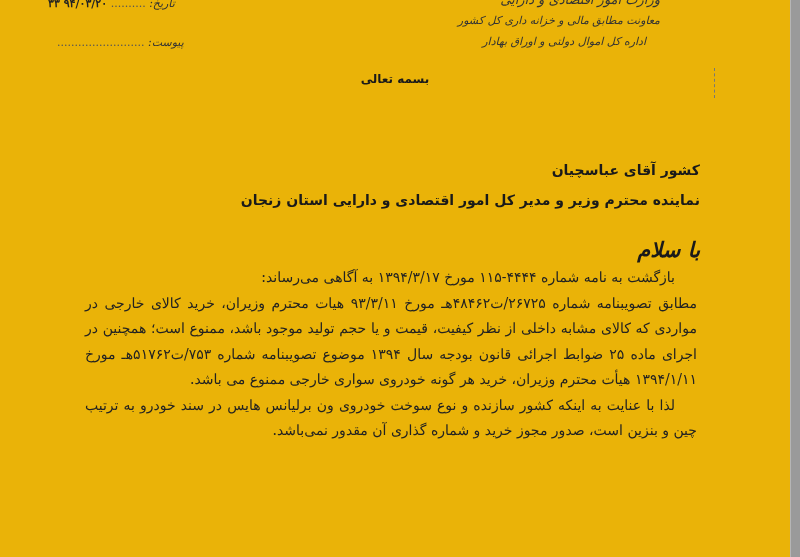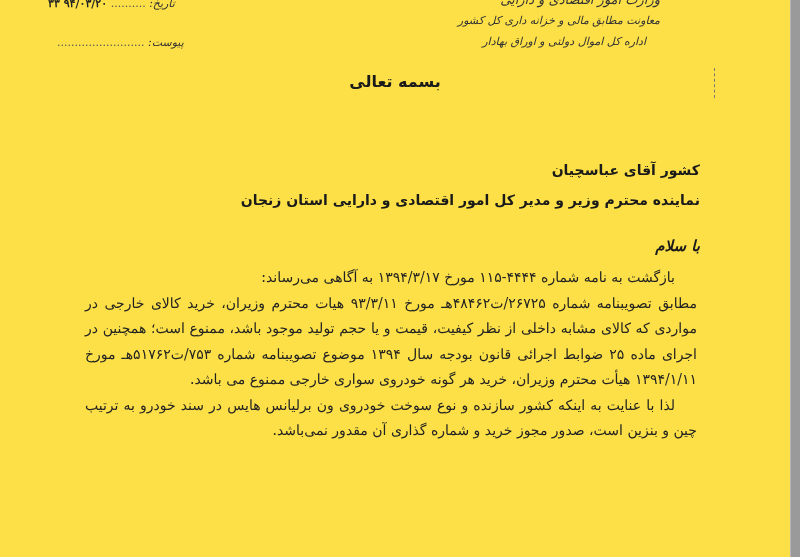--- a/index.html
+++ b/index.html
@@ -4,21 +4,21 @@
   <style>
     html, body { margin: 0; padding: 0; }
     body {
       width: 800px; height: 557px; overflow: hidden; position: relative;
       background: #fdfdfd;
       font-family: "DejaVu Sans", sans-serif;
       color: #1a1a1a;
     }
     .page {
       position: absolute; left: 0; top: 0; width: 790px; height: 557px;
-      background: #fde047;
+      background: #eab308;
     }
     .side-bar {
       position: absolute; left: 790px; top: 0; width: 10px; height: 557px;
       background: #9a9a9a;
       border-left: 1px solid #b5b5b5;
     }
     .rtl { direction: rtl; unicode-bidi: embed; }
 
     
     .meta-field {
@@ -39,34 +39,34 @@
     .org .line0 { font-size: 13px; margin-top: -11px; }
     .org .line2 { margin-right: 14px; }
     .dashed-vert {
       position: absolute; left: 714px; top: 68px; width: 0; height: 30px;
       border-left: 1px dashed #777;
     }
 
     
     .title {
       position: absolute; left: 0; width: 790px; top: 72px; text-align: center;
-      font-weight: bold; font-size: 16px;
+      font-weight: bold; font-size: 12px;
     }
 
     
     .recipient {
       position: absolute; right: 90px; top: 155px; text-align: right;
       font-weight: bold; font-size: 14px; line-height: 30px;
     }
 
     
     .greeting {
       position: absolute; right: 90px; top: 237px;
       font-family: "DejaVu Serif", serif; font-style: italic; font-weight: bold;
-      font-size: 15px;
+      font-size: 21px;
     }
 
     
     .body-text {
       position: absolute; left: 85px; right: 93px; top: 265px;
       font-family: "DejaVu Serif", serif; font-size: 14px; line-height: 25.5px;
       text-align: justify; text-align-last: right; color: #222;
     }
     .body-text p { margin: 0; }
     .body-text .indent { text-indent: 22px; }

